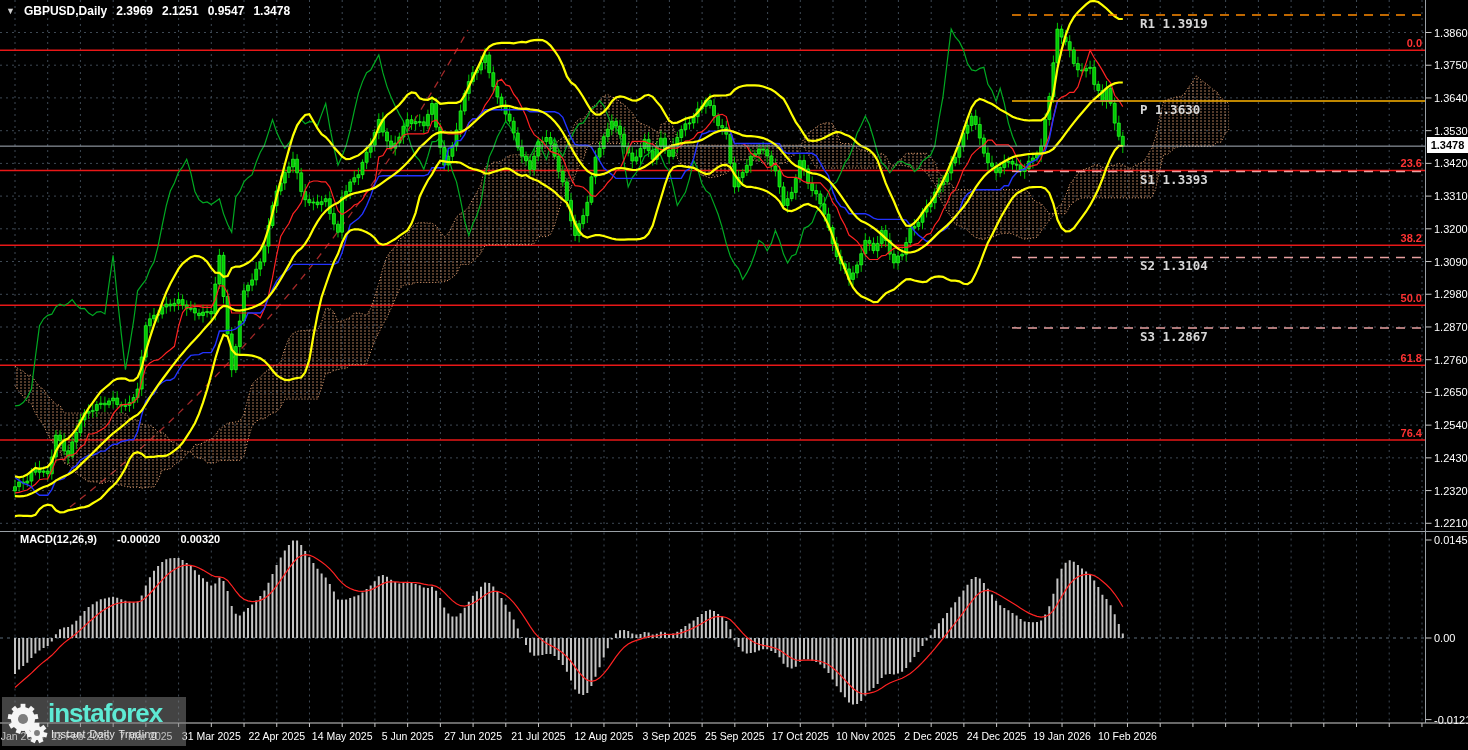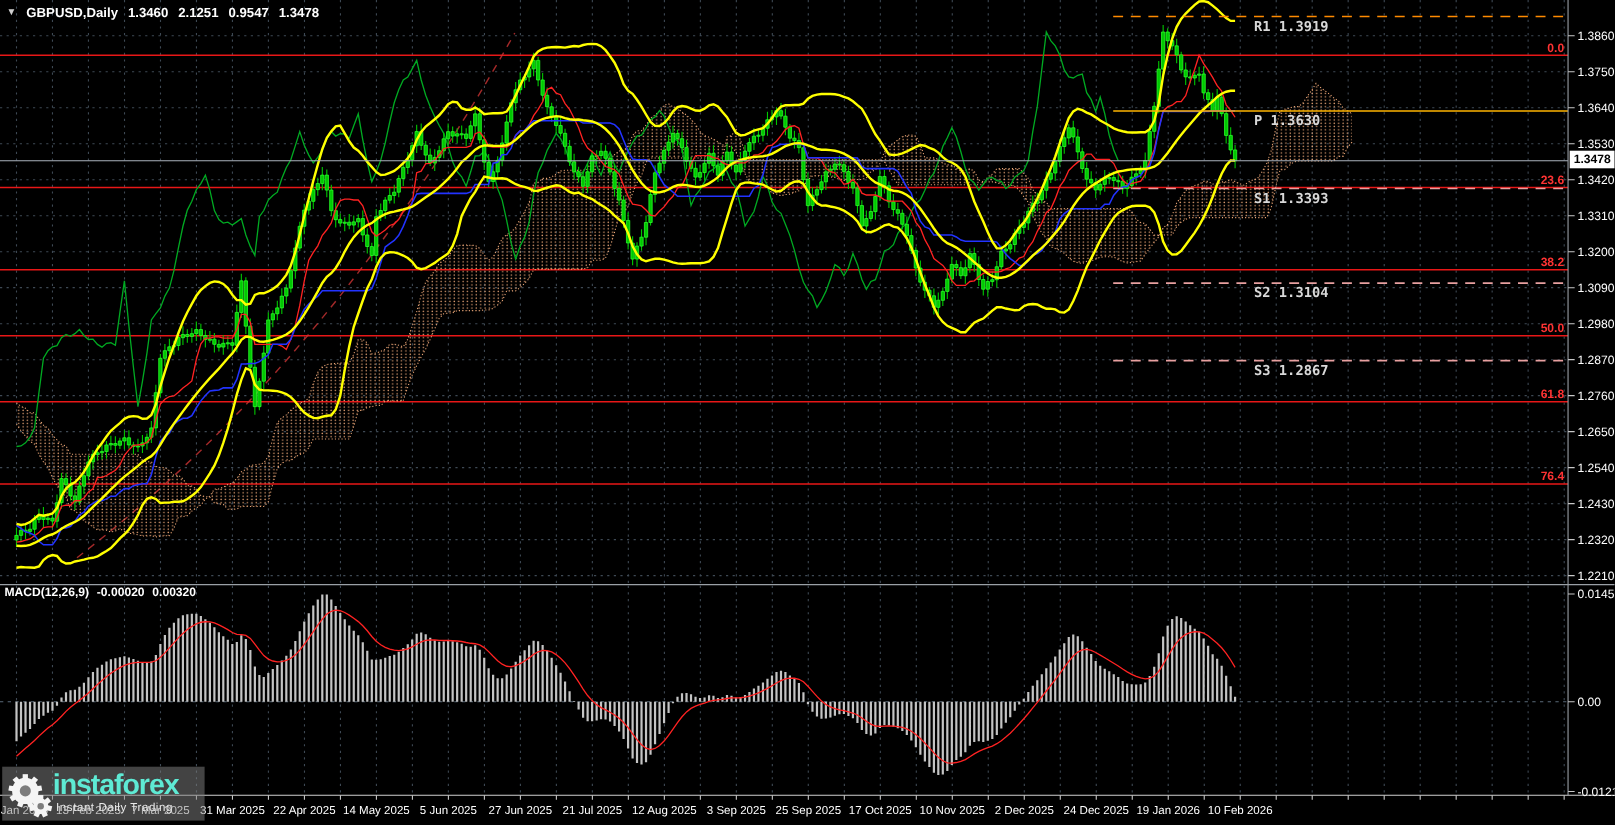--- a/index.html
+++ b/index.html
@@ -2,22 +2,22 @@
 <html><head>
 <meta charset="utf-8">
 <style>
   html,body{margin:0;padding:0;background:#000;}
   #stage{position:relative;width:1468px;height:750px;background:#000;overflow:hidden;
          font-family:"Liberation Sans",sans-serif;}
   #chart-svg{position:absolute;left:0;top:0;}
   .title-bar{position:absolute;left:6px;top:4px;color:#fff;font-size:12px;font-weight:bold;
              display:flex;gap:9px;align-items:center;white-space:nowrap;}
   .title-bar .arrow{color:#cfcfcf;font-size:9px;}
-  .macd-title{position:absolute;left:4px;top:533px;color:#fff;font-size:11px;font-weight:bold;
-              display:flex;gap:7px;white-space:nowrap;}
+  .macd-title{position:absolute;left:20px;top:533px;color:#fff;font-size:11px;font-weight:bold;
+              display:flex;gap:20px;white-space:nowrap;}
   .price-box{position:absolute;left:1427px;top:137px;width:41px;height:16px;background:#fff;
              color:#000;font-size:11px;font-weight:bold;text-align:center;line-height:16px;}
   .logo{position:absolute;left:2px;top:697px;width:184px;height:49px;border-radius:2px;}
   .logo-bg{position:absolute;inset:0;background:rgba(128,128,128,0.52);}
   .logo-gear{position:absolute;left:0px;top:-2px;}
   .logo-brand{position:absolute;left:46px;top:1px;color:#5eead4;font-size:26px;font-weight:bold;
               letter-spacing:-1px;}
   .logo-tag{position:absolute;left:49px;top:31px;color:#e8e8e8;font-size:10.5px;letter-spacing:0.5px;}
 </style>
 </head>
@@ -197,21 +197,21 @@
         <text x="931.16" y="740" fill="#ffffff" font-size="10.5" font-family="&quot;Liberation Sans&quot;,sans-serif" text-anchor="middle">2 Dec 2025</text>
         <text x="996.5999999999999" y="740" fill="#ffffff" font-size="10.5" font-family="&quot;Liberation Sans&quot;,sans-serif" text-anchor="middle">24 Dec 2025</text>
         <text x="1062.04" y="740" fill="#ffffff" font-size="10.5" font-family="&quot;Liberation Sans&quot;,sans-serif" text-anchor="middle">19 Jan 2026</text>
         <text x="1127.48" y="740" fill="#ffffff" font-size="10.5" font-family="&quot;Liberation Sans&quot;,sans-serif" text-anchor="middle">10 Feb 2026</text>
       </g>
     </svg>
 
   <div class="title-bar">
     <span class="arrow">▼</span>
     <span>GBPUSD,Daily</span>
-    <span>1.3460</span>
+    <span>2.3969</span>
     <span>2.1251</span>
     <span>0.9547</span>
     <span>1.3478</span>
   </div>
 
   <div class="macd-title">
     <span>MACD(12,26,9)</span>
     <span>-0.00020</span>
     <span>0.00320</span>
   </div>

